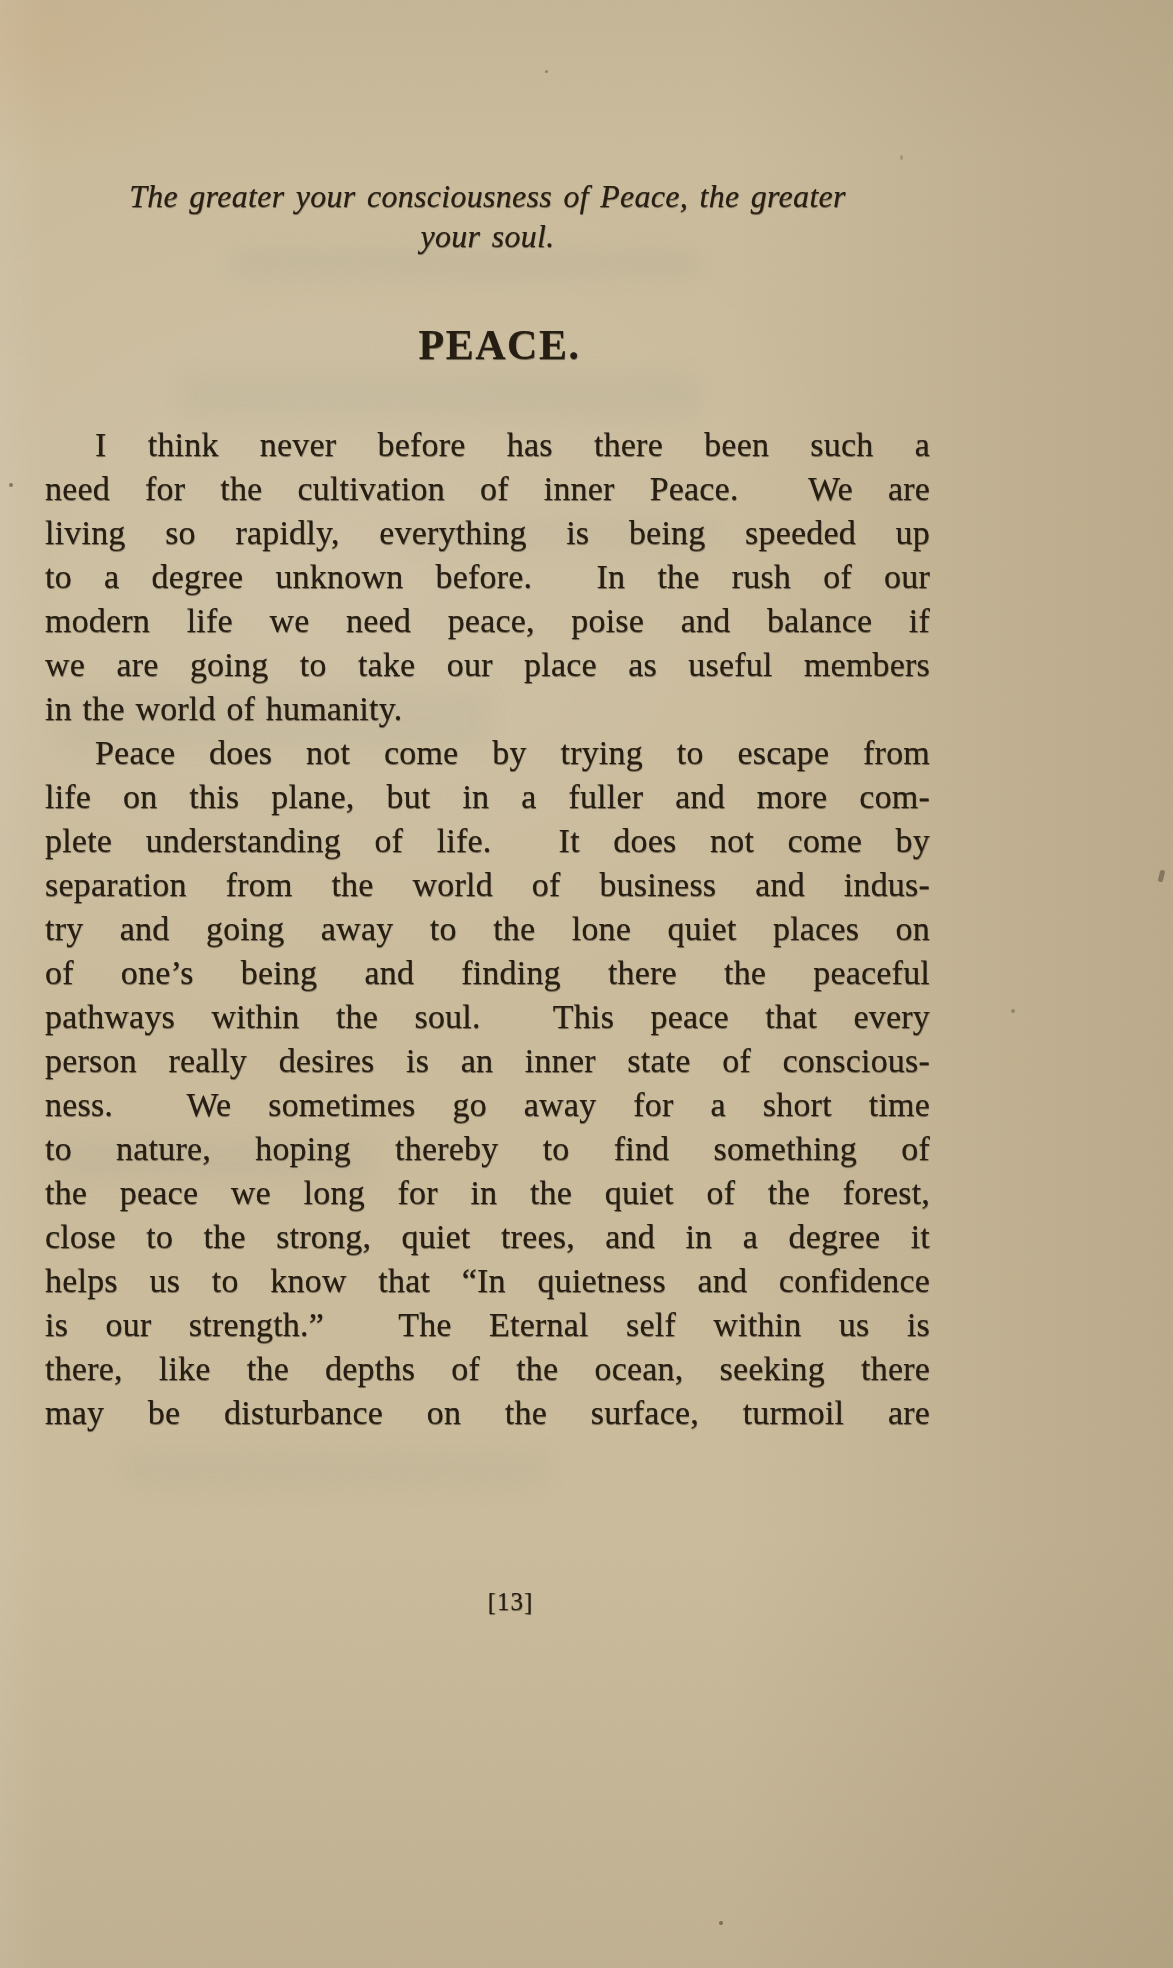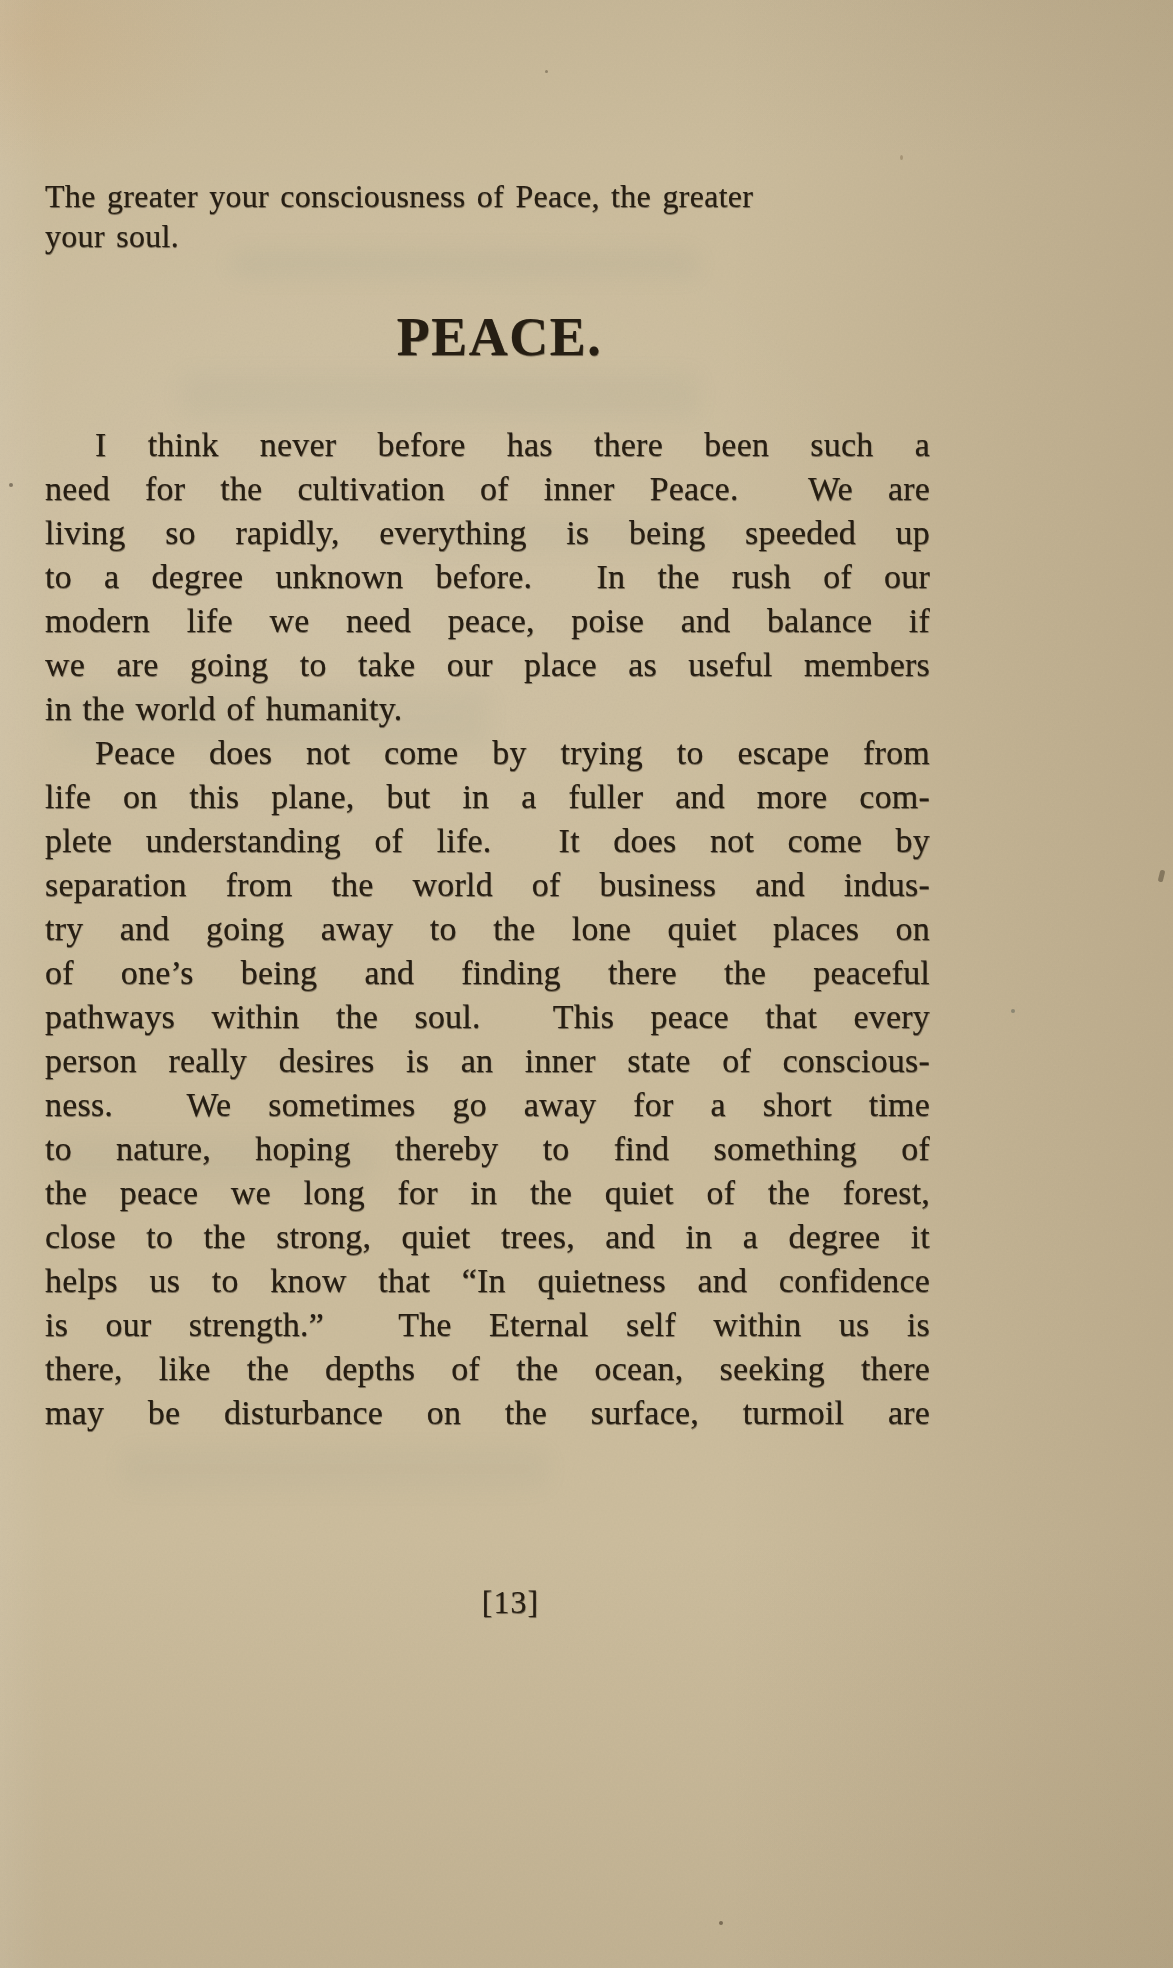--- a/index.html
+++ b/index.html
@@ -50,32 +50,33 @@
     text-shadow:
       0.4px 0.5px 0.7px rgba(38,28,16,0.55),
       -0.2px -0.2px 0.4px rgba(38,28,16,0.28);
   }
 
   .epigraph {
     position: absolute;
     left: 45px; top: 176px; width: 885px;
   }
   .ep-line {
+    font-style: italic;
     font-size: 32px;
     line-height: 40px;
-    text-align: left;
+    text-align: center;
     letter-spacing: 0.3px;
     word-spacing: 3px;
   }
 
   .heading {
     position: absolute;
-    left: 45px; top: 312px; width: 885px;
+    left: 45px; top: 320px; width: 885px;
     margin: 0;
-    font-size: 54px;
+    font-size: 42px;
     line-height: 50px;
     font-weight: 700;
     text-align: center;
     text-indent: 24px;
     letter-spacing: 1.5px;
   }
 
   .bodytext {
     position: absolute;
     left: 45px; top: 423px; width: 885px;
@@ -89,21 +90,21 @@
     overflow: hidden;
     text-align: justify;
   }
   
   .line.j::after { content: ""; display: inline-block; width: 100%; height: 0; }
   .line.indent { text-indent: 50px; }
 
   .folio {
     position: absolute;
     left: 45px; top: 1582px; width: 885px;
-    font-size: 32px;
+    font-size: 25px;
     line-height: 40px;
     text-align: center;
     text-indent: 46px;
     letter-spacing: 1px;
   }
 </style>
 </head>
 <body>
 
 <div class="page">

